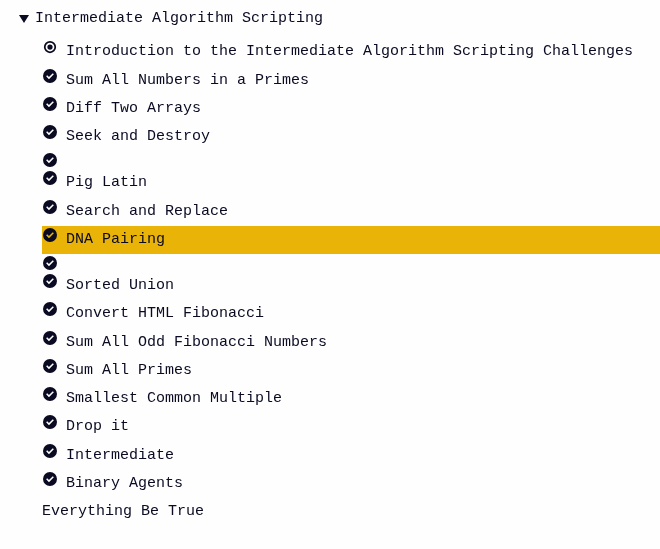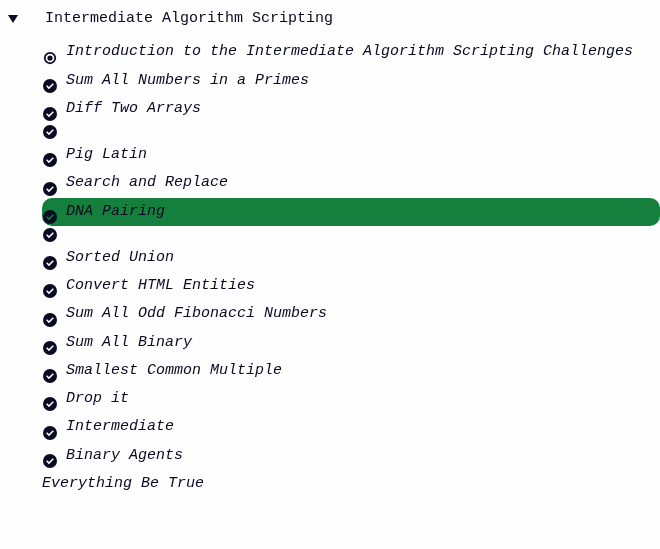--- a/index.html
+++ b/index.html
@@ -7,50 +7,48 @@
       font-family: ui-monospace, SFMono-Regular, "SF Mono", Menlo, Consolas, "Liberation Mono", monospace;
       font-size: 15px;
       line-height: 1.75;
       color: #0a0a23;
       background: #fefefe;
       padding: 4px 0;
     }
     .section-header {
       display: flex;
       align-items: center;
-      padding: 2px 6px 6px 6px;
+      padding: 2px 6px 6px 17px;
       cursor: pointer;
       font-weight: 400;
-      gap: 21px;
     }
     .section-header .caret {
       width: 14px;
       display: inline-flex;
       align-items: center;
       justify-content: center;
       margin-right: 4px;
     }
     .section-header .caret svg {
       width: 10px;
       height: 10px;
       fill: #0a0a23;
     }
     .section-title { font-weight: 400; }
     ul.challenge-list {
       list-style: none;
       padding-left: 42px;
     }
     li.challenge-item {
       display: flex;
-      align-items: flex-end;
+      align-items: flex-start;
       padding: 1px 8px 1px 0;
       cursor: pointer;
-      font-style: italic;
-    }
-    li.challenge-item.selected { background: #15803d; border-radius: 10px; }
+    }
+    li.challenge-item.selected { background: #eab308; }
     .status-icon {
       width: 16px;
       height: 16px;
       display: inline-flex;
       align-items: center;
       justify-content: center;
       margin-right: 8px;
       flex: 0 0 auto;
     }
     .status-icon svg { width: 14px; height: 14px; display: block; }
@@ -96,20 +94,28 @@
         </svg>
       </span>
       <span class="challenge-label">Diff Two Arrays</span>
     </li>
     <li class="challenge-item">
       <span class="status-icon">
         <svg viewBox="0 0 16 16" class="icon-check-circle">
           <path d="M8 0a8 8 0 1 0 0 16A8 8 0 0 0 8 0zM6.8 11.6 3.6 8.4l1.2-1.2 2 2 4.4-4.4 1.2 1.2-5.6 5.6z"></path>
         </svg>
       </span>
+      <span class="challenge-label">Seek and Destroy</span>
+    </li>
+    <li class="challenge-item">
+      <span class="status-icon">
+        <svg viewBox="0 0 16 16" class="icon-check-circle">
+          <path d="M8 0a8 8 0 1 0 0 16A8 8 0 0 0 8 0zM6.8 11.6 3.6 8.4l1.2-1.2 2 2 4.4-4.4 1.2 1.2-5.6 5.6z"></path>
+        </svg>
+      </span>
     </li>
     <li class="challenge-item">
       <span class="status-icon">
         <svg viewBox="0 0 16 16" class="icon-check-circle">
           <path d="M8 0a8 8 0 1 0 0 16A8 8 0 0 0 8 0zM6.8 11.6 3.6 8.4l1.2-1.2 2 2 4.4-4.4 1.2 1.2-5.6 5.6z"></path>
         </svg>
       </span>
       <span class="challenge-label">Pig Latin</span>
     </li>
     <li class="challenge-item">
@@ -142,37 +148,37 @@
         </svg>
       </span>
       <span class="challenge-label">Sorted Union</span>
     </li>
     <li class="challenge-item">
       <span class="status-icon">
         <svg viewBox="0 0 16 16" class="icon-check-circle">
           <path d="M8 0a8 8 0 1 0 0 16A8 8 0 0 0 8 0zM6.8 11.6 3.6 8.4l1.2-1.2 2 2 4.4-4.4 1.2 1.2-5.6 5.6z"></path>
         </svg>
       </span>
-      <span class="challenge-label">Convert HTML Entities</span>
+      <span class="challenge-label">Convert HTML Fibonacci</span>
     </li>
     <li class="challenge-item">
       <span class="status-icon">
         <svg viewBox="0 0 16 16" class="icon-check-circle">
           <path d="M8 0a8 8 0 1 0 0 16A8 8 0 0 0 8 0zM6.8 11.6 3.6 8.4l1.2-1.2 2 2 4.4-4.4 1.2 1.2-5.6 5.6z"></path>
         </svg>
       </span>
       <span class="challenge-label">Sum All Odd Fibonacci Numbers</span>
     </li>
     <li class="challenge-item">
       <span class="status-icon">
         <svg viewBox="0 0 16 16" class="icon-check-circle">
           <path d="M8 0a8 8 0 1 0 0 16A8 8 0 0 0 8 0zM6.8 11.6 3.6 8.4l1.2-1.2 2 2 4.4-4.4 1.2 1.2-5.6 5.6z"></path>
         </svg>
       </span>
-      <span class="challenge-label">Sum All Binary</span>
+      <span class="challenge-label">Sum All Primes</span>
     </li>
     <li class="challenge-item">
       <span class="status-icon">
         <svg viewBox="0 0 16 16" class="icon-check-circle">
           <path d="M8 0a8 8 0 1 0 0 16A8 8 0 0 0 8 0zM6.8 11.6 3.6 8.4l1.2-1.2 2 2 4.4-4.4 1.2 1.2-5.6 5.6z"></path>
         </svg>
       </span>
       <span class="challenge-label">Smallest Common Multiple</span>
     </li>
     <li class="challenge-item">

